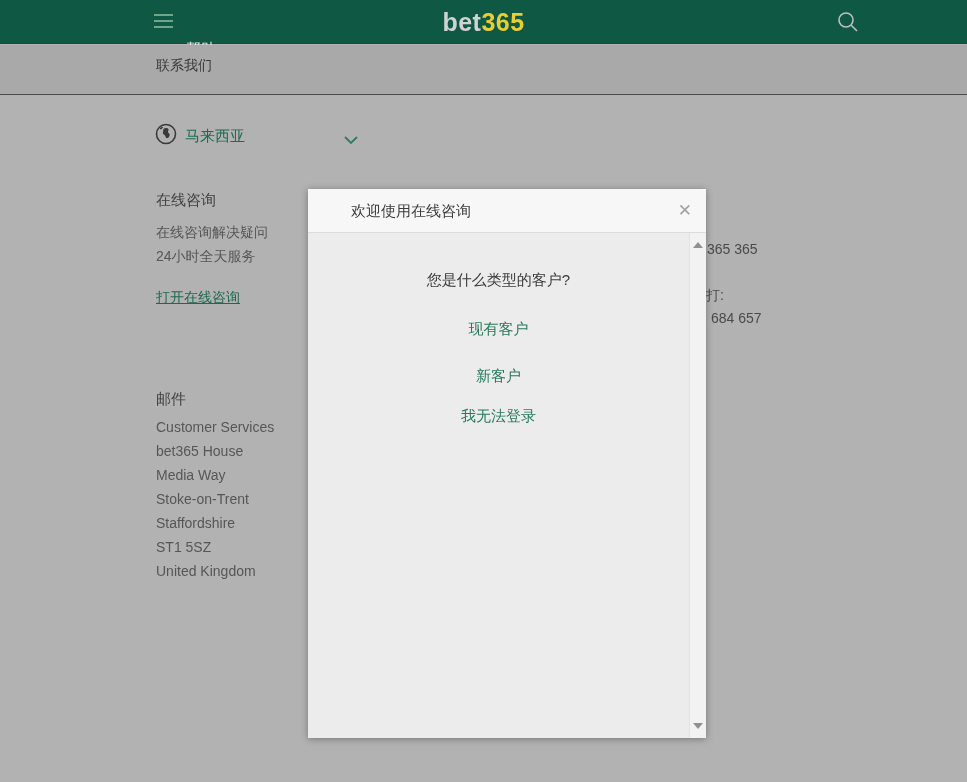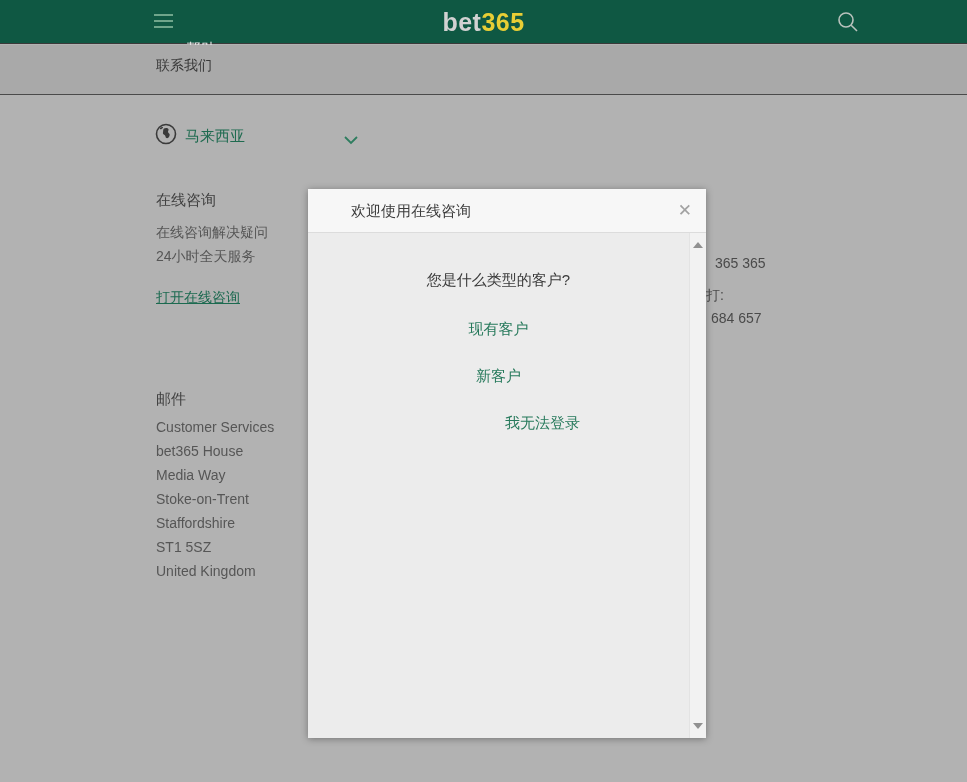--- a/index.html
+++ b/index.html
@@ -62,21 +62,21 @@
   .chat-heading { left:156px; top:191px; }
   .chat-line1  { left:156px; top:224px; }
   .chat-line2  { left:156px; top:248px; }
   .chat-open   { left:156px; top:289px; }
 
   .mail-heading { left:156px; top:390px; }
   .mail-address { position:absolute; left:156px; top:419px; }
   .mail-address div { height:24px; font-size:14px; color:#565656; white-space:nowrap; }
 
   .phone-frag { position:absolute; font-size:14px; color:#4a4a4a; z-index:1; white-space:nowrap; }
-  .pf1 { left:707px; top:255px;margin-left:8px; }
+  .pf1 { left:707px; top:241px; }
   .pf2 { left:706px; top:287px; }
   .pf3 { left:711px; top:310px; }
 
   
   .modal {
     position:absolute; left:308px; top:189px; width:398px; height:549px;
     background:#ececec; z-index:10;
     box-shadow:0 1px 7px rgba(0,0,0,0.35);
   }
   .modal-header {
@@ -103,21 +103,21 @@
   .modal-question {
     position:absolute; top:82px; left:0; width:381px; text-align:center;
     font-size:15px; color:#3a3a3a;
   }
   .modal-option {
     position:absolute; left:0; width:381px; text-align:center;
     font-size:15px; color:#26795b; cursor:pointer;
   }
   .opt0 { top:131px;text-align:center; }
   .opt1 { top:178px; }
-  .opt2 { top:225px;margin-left:44px; }
+  .opt2 { top:218px; }
 </style>
 </head>
 <body>
 
 <div class="top-header">
   <div class="menu-btn">
     <span></span>
       <span></span>
       <span></span>
   </div>

